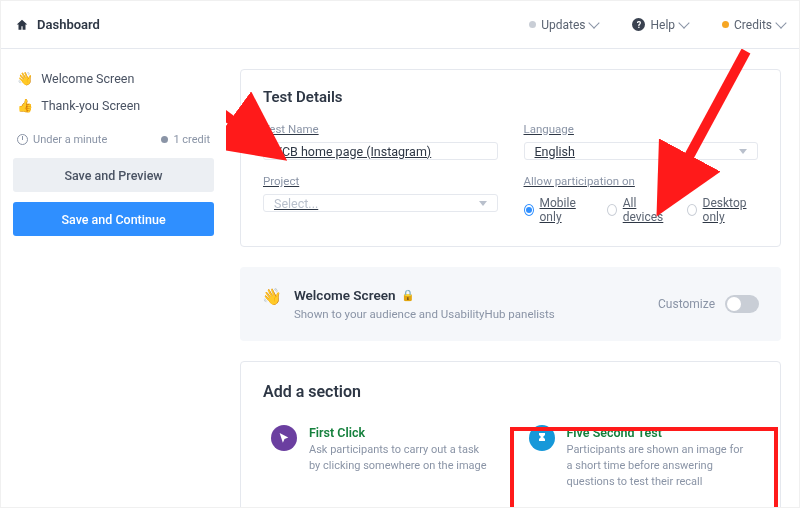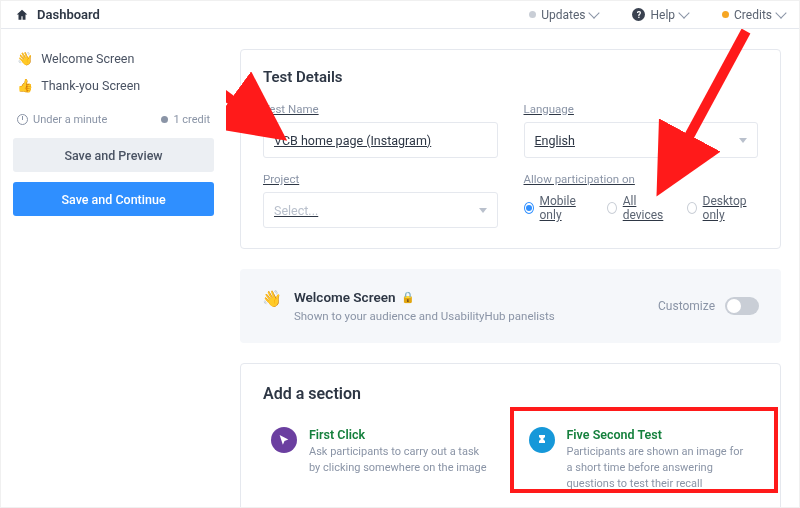--- a/index.html
+++ b/index.html
@@ -12,21 +12,21 @@
     --blue:#2f8fff;
     --orange:#f6a623;
     --purple:#6b3fa0;
     --red:#ff1a1a;
     --toggle:#c9ced6;
   }
   *{box-sizing:border-box;font-family:-apple-system,BlinkMacSystemFont,"Segoe UI",Roboto,Helvetica,Arial,sans-serif;}
   body{margin:0;background:var(--bg);color:var(--text);width:800px;height:508px;overflow:hidden;}
   .page{width:800px;height:508px;display:flex;flex-direction:column;border:1px solid #f0f0f0;}
   
-  .topbar{display:flex;align-items:center;justify-content:space-between;height:28px;padding:0 14px;border-bottom:1px solid var(--border);text-align:center;}
+  .topbar{display:flex;align-items:center;justify-content:space-between;height:48px;padding:0 14px;border-bottom:1px solid var(--border);text-align:center;}
   .tb-left{display:flex;align-items:center;gap:8px;font-weight:600;font-size:13px;}
   .tb-right{display:flex;align-items:center;gap:34px;font-size:12px;color:#5b6472;}
   .tb-item{display:flex;align-items:center;gap:5px;cursor:pointer;}
   .dot{width:7px;height:7px;border-radius:50%;background:#c9ced6;display:inline-block;}
   .dot.orange{background:var(--orange);}
   .chev{width:8px;height:8px;border-right:1.3px solid #8a94a6;border-bottom:1.3px solid #8a94a6;transform:rotate(45deg);margin-top:-3px;}
   .help-icon{width:13px;height:13px;border-radius:50%;background:#3a4250;color:#fff;font-size:9px;display:flex;align-items:center;justify-content:center;font-weight:700;}
   .home-icon svg{display:block;}
   
   .body{display:flex;flex:1;min-height:0;}
@@ -39,21 +39,21 @@
   .clock:after{content:"";position:absolute;left:4px;top:1px;width:1px;height:4px;background:var(--muted);}
   .btn{width:100%;height:34px;border-radius:3px;border:none;font-size:12.5px;font-weight:500;cursor:pointer;margin-bottom:10px;}
   .btn.light{background:#eceff3;color:#4a5363;}
   .btn.blue{background:var(--blue);color:#fff;}
   
   .main{flex:1;min-width:0;padding:20px 18px 0 14px;background:var(--bg);overflow:hidden;position:relative;}
   .card{border:1px solid var(--border);border-radius:4px;padding:18px 22px 20px;margin-bottom:20px;background:var(--panel);}
   .card h2{margin:0 0 16px 0;font-size:15px;font-weight:600;color:#2e3745;}
   .form-grid{display:grid;grid-template-columns:1fr 1fr;gap:0 26px;text-decoration:underline;}
   .field-label{font-size:11.5px;color:var(--muted);margin-bottom:6px;}
-  .input, .select{height:36px;border:1px solid var(--border);border-radius:3px;padding:0 10px;font-size:12.5px;color:#2e3745;display:flex;align-items:center;justify-content:space-between;background:#fff;}
+  .input, .select{height:18px;border:1px solid var(--border);border-radius:3px;padding:0 10px;font-size:12.5px;color:#2e3745;display:flex;align-items:center;justify-content:space-between;background:#fff;}
   .select{cursor:pointer;}
   .select .placeholder{color:#b9c0cc;}
   .dd-caret{width:0;height:0;border-left:4px solid transparent;border-right:4px solid transparent;border-top:5px solid #b9c0cc;}
   .row2{margin-top:14px;}
   .radio-row{display:flex;align-items:center;gap:18px;height:32px;font-size:12px;color:#5b6472;}
   .radio{display:flex;align-items:center;gap:6px;cursor:pointer;}
   .rdot{width:12px;height:12px;border-radius:50%;border:1.4px solid #c9ced6;display:flex;align-items:center;justify-content:center;}
   .radio.sel .rdot{border-color:var(--blue);}
   .radio.sel .rdot:after{content:"";width:6px;height:6px;border-radius:50%;background:var(--blue);}
   

